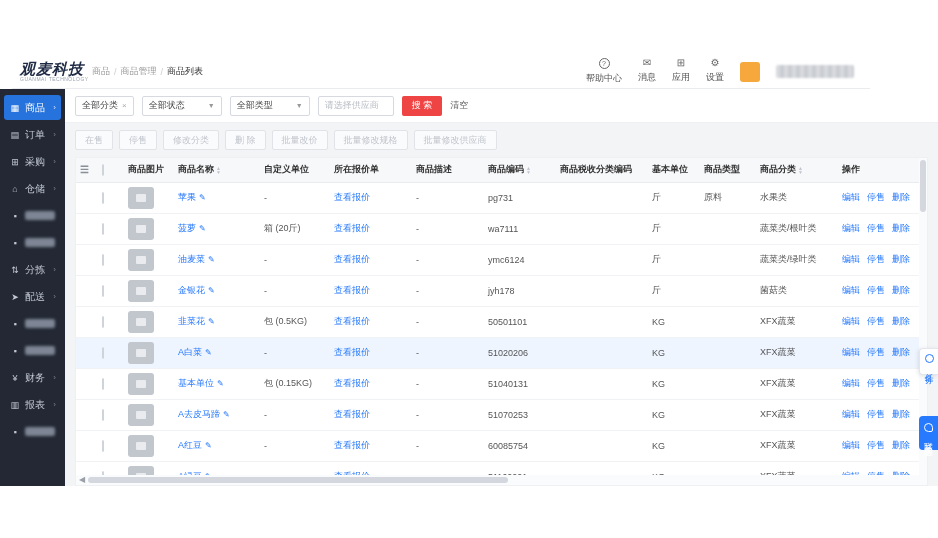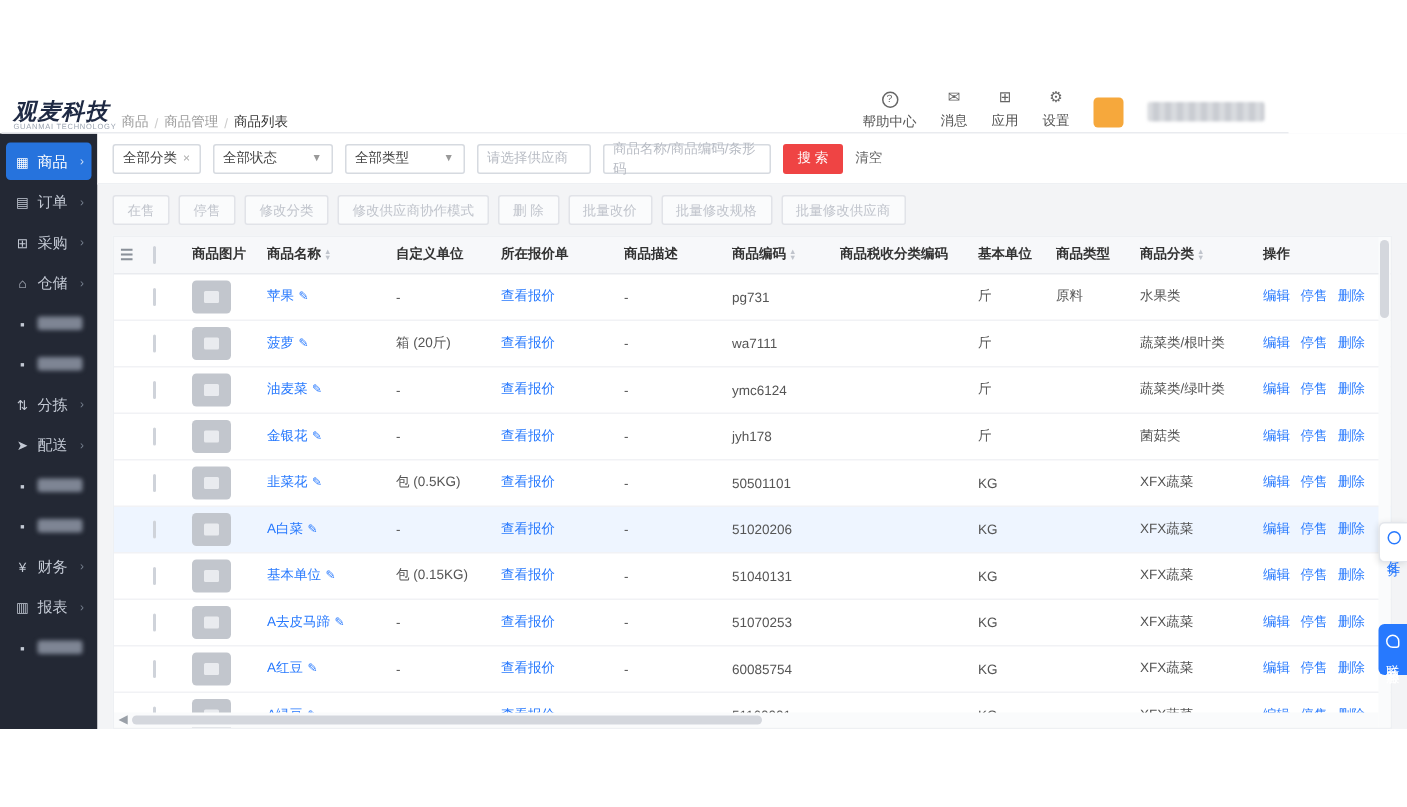--- a/index.html
+++ b/index.html
@@ -1,21 +1,21 @@
 <!DOCTYPE html>
 <html><head>
 <meta charset="utf-8">
 <style>
   * { box-sizing: border-box; margin: 0; padding: 0; }
   body { background:#fff; font-family:"Liberation Sans", sans-serif; }
   .screen { position:relative; width:938px; height:538px; background:#fff; overflow:hidden; }
 
   
-  .topbar { position:absolute; top:55px; left:1px; width:858px; height:34px; background:#fff;
-            border-bottom:1px solid #e9ebef; display:flex; align-items:flex-end; z-index:3; }
+  .topbar { position:absolute; top:55px; left:12px; width:858px; height:34px; background:#fff;
+            border-bottom:1px solid #e9ebef; display:flex; align-items:center; z-index:3; }
   .logo { width:80px; padding-left:8px; line-height:1; }
   .logo-cn { font-size:15px; font-weight:bold; font-style:italic; color:#1f2a44; letter-spacing:1px; }
   .logo-en { font-size:5px; color:#9aa3b0; letter-spacing:.5px; margin-top:1px; }
   .breadcrumb { font-size:9px; color:#999; display:flex; gap:4px; align-items:center; }
   .bc-item.current { color:#333; font-weight:normal; }
   .bc-sep { color:#ccc; }
   .topbar-right { margin-left:auto; display:flex; align-items:center; gap:16px; padding-right:16px; font-size:9px; color:#555; }
   .top-item { display:flex; align-items:center; gap:3px; cursor:pointer;flex-direction:column; }
   .ticon { font-size:10px; color:#666; line-height:1; }
   .ticon.circle { width:11px; height:11px; border:1px solid #666; border-radius:50%; font-size:7px;
@@ -212,33 +212,29 @@
           <span>全部状态</span>
           <span class="sel-caret">▼</span>
         </span>
         <span class="fctl sel">
           <span>全部类型</span>
           <span class="sel-caret">▼</span>
         </span>
         <span class="fctl inp supplier">
           <span>请选择供应商</span>
         </span>
-        <span class="fctl inp keyword">
-          <span>商品名称/商品编码/条形码</span>
-        </span>
         <button class="btn btn-primary">搜 索</button>
         <span class="clear-link">清空</span>
       </div>
 
       <div class="content">
         <div class="toolbar">
             <button class="tool-btn">在售</button>
             <button class="tool-btn">停售</button>
             <button class="tool-btn">修改分类</button>
-            <button class="tool-btn">修改供应商协作模式</button>
             <button class="tool-btn">删 除</button>
             <button class="tool-btn">批量改价</button>
             <button class="tool-btn">批量修改规格</button>
             <button class="tool-btn">批量修改供应商</button>
           </div>
         <div class="table-wrap">
           <table>
             <colgroup>
               <col style="width:22px">
                 <col style="width:26px">

